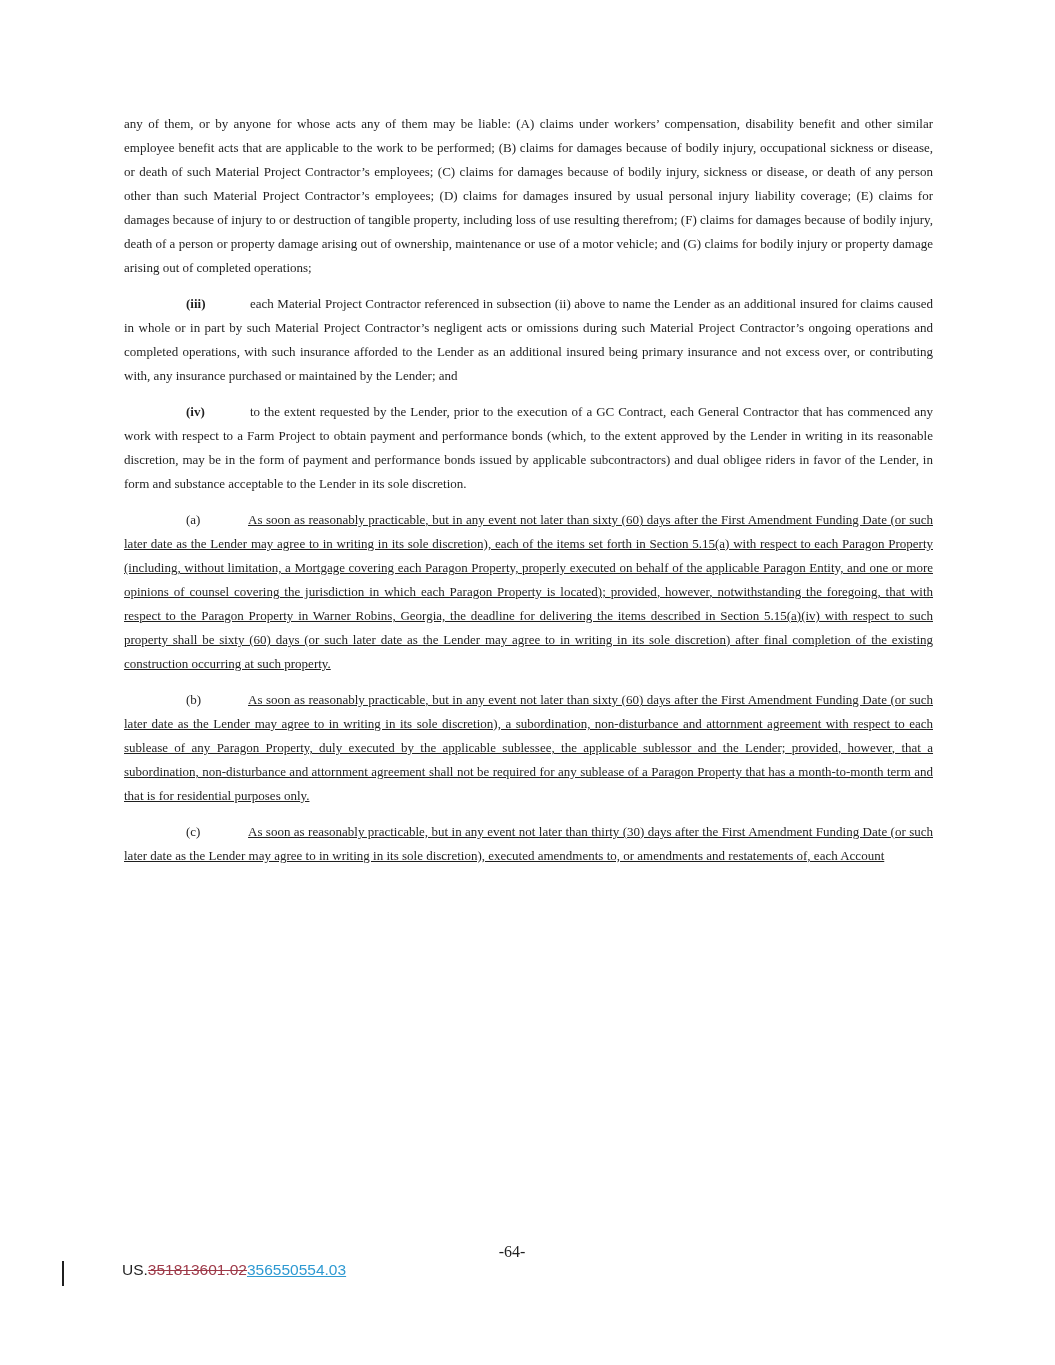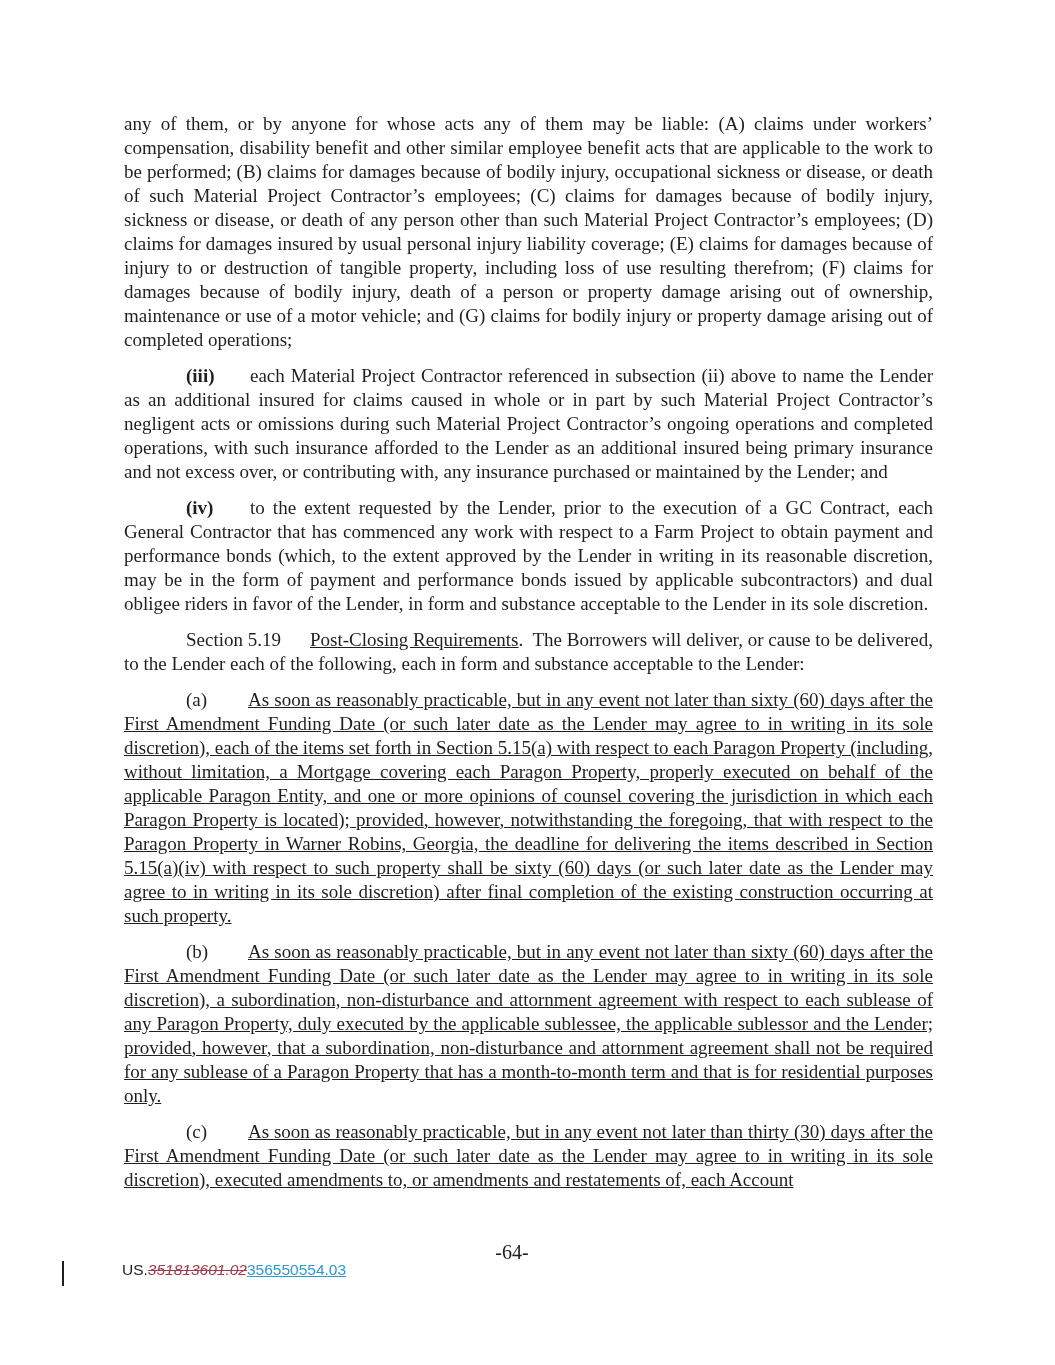--- a/index.html
+++ b/index.html
@@ -17,21 +17,21 @@
     overflow: hidden;
   }
   .content {
     position: absolute;
     top: 112px;
     left: 124px;
     width: 809px;
   }
   .content p {
     margin: 0 0 12px 0;
-    font-size: 19px;
+    font-size: 13px;
     line-height: 24px;
     text-align: justify;
   }
   
   .p-block   { margin-left: 125px; }
   .p-block.fli { text-indent: 62px; }
   
   .p-section { margin-left: 0; text-indent: 62px; }
   
   .p-sub     { margin-left: 62px; text-indent: 62px; text-decoration: underline; }
@@ -42,36 +42,36 @@
   .w124 { width: 124px; }
 
   .u { text-decoration: underline; }
 
   .page-number {
     position: absolute;
     top: 1241px;
     left: 0;
     width: 1024px;
     text-align: center;
-    font-size: 20px;
+    font-size: 16px;
     line-height: 22px;
     font-family: "Liberation Serif", serif;
     color: #1f1f1f;
   }
   .footer-id {
     position: absolute;
     top: 1261px;
     left: 122px;
     font-family: "Liberation Sans", sans-serif;
     font-size: 15.5px;
     line-height: 18px;
     color: #1f1f1f;
     white-space: nowrap;
   }
-  .strike { text-decoration: line-through; font-style: italic; }
+  .strike { text-decoration: line-through; }
   .uline  { text-decoration: underline; }
   .change-bar {
     position: absolute;
     left: 62px;
     top: 1261px;
     width: 2px;
     height: 25px;
     background: #1f1f1f;
   }
 </style>
@@ -81,21 +81,20 @@
 <div class="page">
 
   <div class="content">
 
     <p class="p-block"><span>any of them, or by anyone for whose acts any of them may be liable: (A) claims under workers’ compensation, disability benefit and other similar employee benefit acts that are applicable to the work to be performed; (B) claims for damages because of bodily injury, occupational sickness or disease, or death of such Material Project Contractor’s employees; (C) claims for damages because of bodily injury, sickness or disease, or death of any person other than such Material Project Contractor’s employees; (D) claims for damages insured by usual personal injury liability coverage; (E) claims for damages because of injury to or destruction of tangible property, including loss of use resulting therefrom; (F) claims for damages because of bodily injury, death of a person or property damage arising out of ownership, maintenance or use of a motor vehicle; and (G) claims for bodily injury or property damage arising out of completed operations;</span></p>
 
     <p class="p-block fli"><span class="tab-label w64">(iii)</span><span><span>each Material Project Contractor referenced in subsection (ii) above to name the Lender as an additional insured for claims caused in whole or in part by such Material Project Contractor’s negligent acts or omissions during such Material Project Contractor’s ongoing operations and completed operations, with such insurance afforded to the Lender as an additional insured being primary insurance and not excess over, or contributing with, any insurance purchased or maintained by the Lender; and</span></span></p>
 
     <p class="p-block fli"><span class="tab-label w64">(iv)</span><span><span>to the extent requested by the Lender, prior to the execution of a GC Contract, each General Contractor that has commenced any work with respect to a Farm Project to obtain payment and performance bonds (which, to the extent approved by the Lender in writing in its reasonable discretion, may be in the form of payment and performance bonds issued by applicable subcontractors) and dual obligee riders in favor of the Lender, in form and substance acceptable to the Lender in its sole discretion.</span></span></p>
 
-    <p class="p-section"><span class="tab-label w124">Section 5.19</span><span><span class="u">Post-Closing Requirements</span><span>.&nbsp; The Borrowers will deliver, or cause to be delivered, to the Lender each of the following, each in form and substance acceptable to the Lender:</span></span></p>
 
     <p class="p-sub"><span class="tab-label w62">(a)</span><span><span>As soon as reasonably practicable, but in any event not later than sixty (60) days after the First Amendment Funding Date (or such later date as the Lender may agree to in writing in its sole discretion), each of the items set forth in Section 5.15(a) with respect to each Paragon Property (including, without limitation, a Mortgage covering each Paragon Property, properly executed on behalf of the applicable Paragon Entity, and one or more opinions of counsel covering the jurisdiction in which each Paragon Property is located); </span><span class="u">provided</span><span>, </span><span class="u">however</span><span>, notwithstanding the foregoing, that with respect to the Paragon Property in Warner Robins, Georgia, the deadline for delivering the items described in Section 5.15(a)(iv) with respect to such property shall be sixty (60) days (or such later date as the Lender may agree to in writing in its sole discretion) after final completion of the existing construction occurring at such property.</span></span></p>
 
     <p class="p-sub"><span class="tab-label w62">(b)</span><span><span>As soon as reasonably practicable, but in any event not later than sixty (60) days after the First Amendment Funding Date (or such later date as the Lender may agree to in writing in its sole discretion), a subordination, non-disturbance and attornment agreement with respect to each sublease of any Paragon Property, duly executed by the applicable sublessee, the applicable sublessor and the Lender; </span><span class="u">provided</span><span>, </span><span class="u">however</span><span>, that a subordination, non-disturbance and attornment agreement shall not be required for any sublease of a Paragon Property that has a month-to-month term and that is for residential purposes only.</span></span></p>
 
     <p class="p-sub"><span class="tab-label w62">(c)</span><span><span>As soon as reasonably practicable, but in any event not later than thirty (30) days after the First Amendment Funding Date (or such later date as the Lender may agree to in writing in its sole discretion), executed amendments to, or amendments and restatements of, each Account</span></span></p>
 
   </div>
 
   <div class="page-number">-64-</div>

